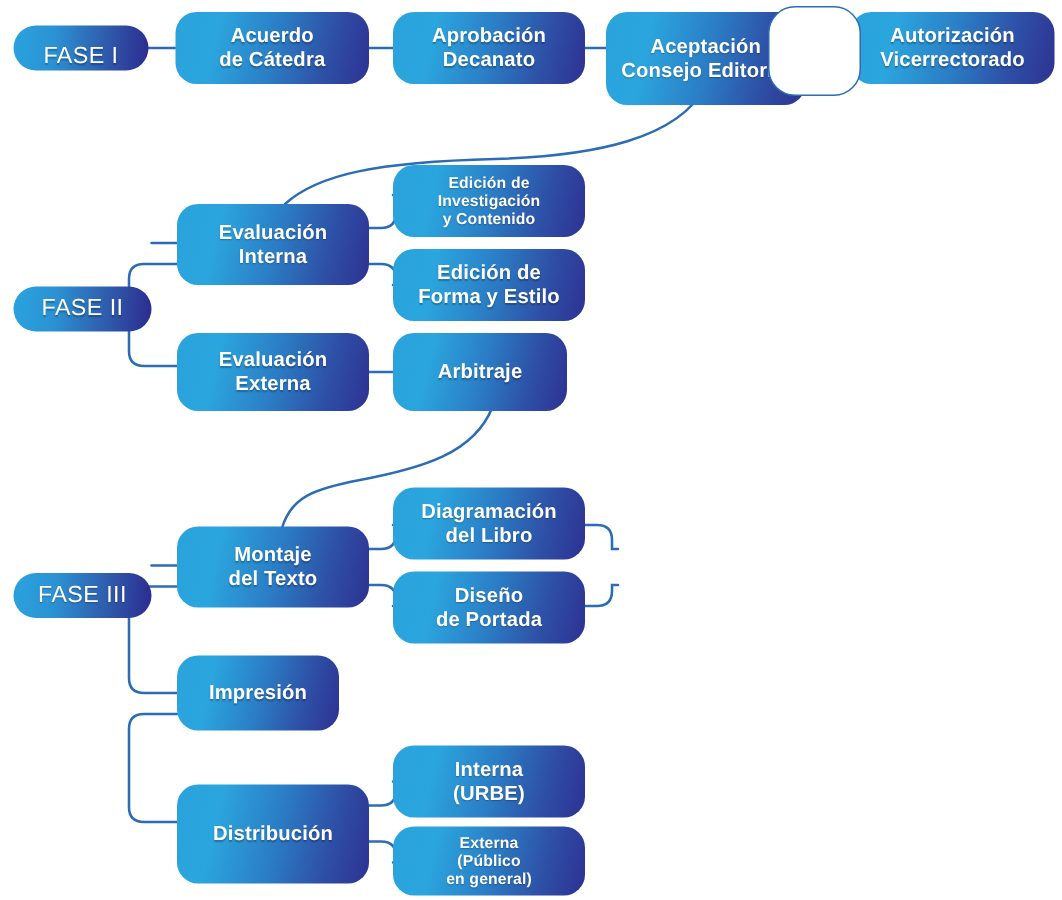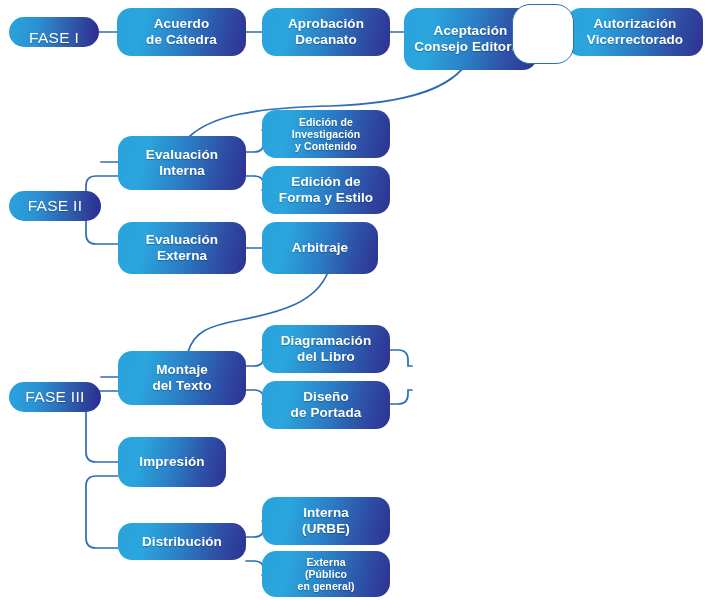--- a/index.html
+++ b/index.html
@@ -163,21 +163,21 @@
     <span class="lbl">Diagramación
 del Libro</span>
   </div>
   <div class="node fs14" style="left:262px; top:381px; width:128px; height:48px;">
     <span class="lbl">Diseño
 de Portada</span>
   </div>
   <div class="node fs14" style="left:118px; top:437px; width:108px; height:50px;">
     <span class="lbl">Impresión</span>
   </div>
-  <div class="node fs14" style="left:118px; top:523px; width:128px; height:37px;justify-content:center;">
+  <div class="node fs14" style="left:118px; top:523px; width:128px; height:66px;justify-content:center;">
     <span class="lbl">Distribución</span>
   </div>
   <div class="node fs14" style="left:262px; top:497px; width:128px; height:48px;">
     <span class="lbl">Interna
 (URBE)</span>
   </div>
   <div class="node fs11" style="left:262px; top:551px; width:128px; height:46px;">
     <span class="lbl">Externa
 (Público
 en general)</span>

